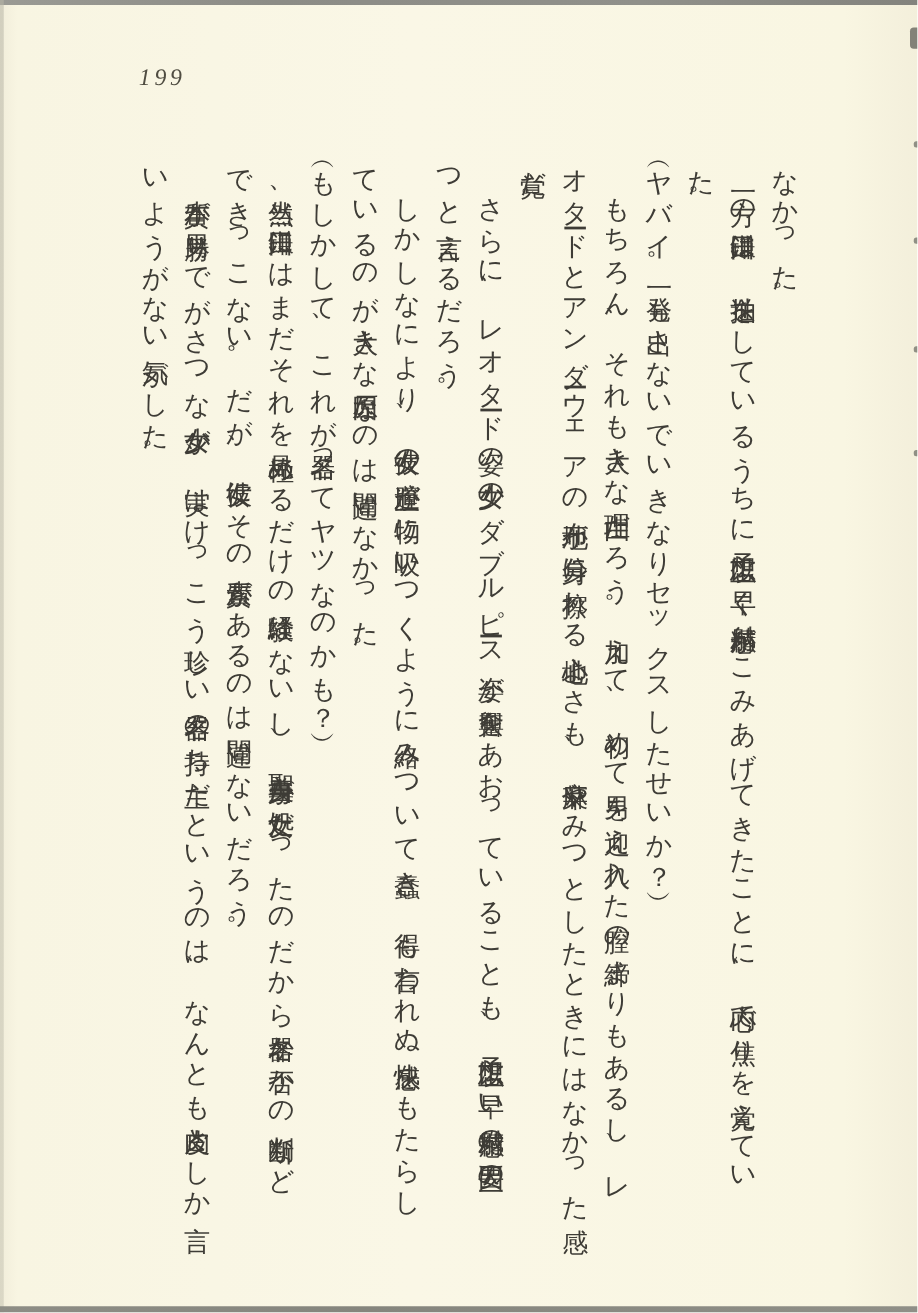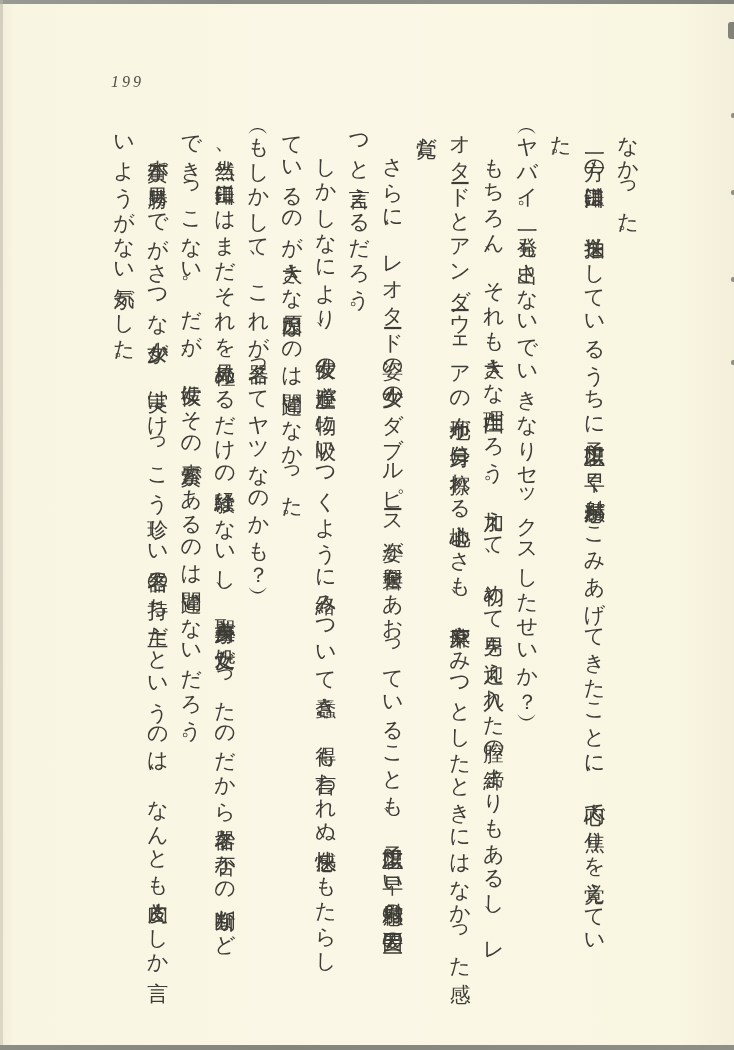--- a/index.html
+++ b/index.html
@@ -27,21 +27,21 @@
     position:absolute;right:0;top:22px;width:6px;height:17px;
     background:#6e6e66;border-radius:3px 0 0 3px;opacity:.85;
   }
   .speck{position:absolute;right:0;width:3px;height:5px;background:#77776e;opacity:.8;border-radius:2px 0 0 2px;}
   .speck.s1{top:113px;}
   .speck.s2{top:190px;}
   .speck.s3{top:277px;}
   .speck.s4{top:360px;}
   .page-number{
     position:absolute;left:111px;top:52px;
-    font-style:italic;font-size:16px;letter-spacing:3px;color:#504d42;margin-top:21px;
+    font-style:italic;font-size:19px;letter-spacing:3px;color:#504d42;
   }
   .text-block{
     position:absolute;top:121px;right:90px;width:572px;height:848px;
     writing-mode:vertical-rl;text-orientation:mixed;
     font-size:21px;line-height:33.6px;letter-spacing:1.3px;
     color:#3e3c36;
   }
   .text-block p{margin:0;padding:0;}
   .text-block p.indent{text-indent:22.3px;}
 </style>

